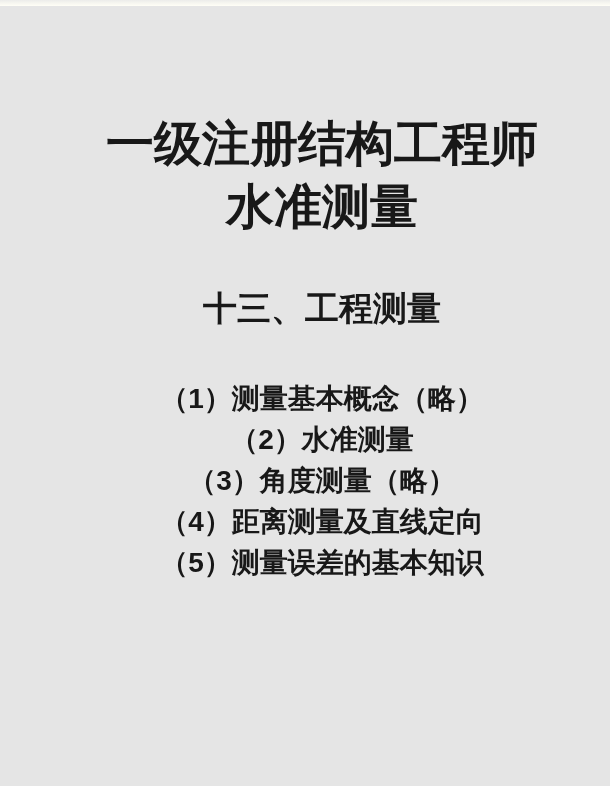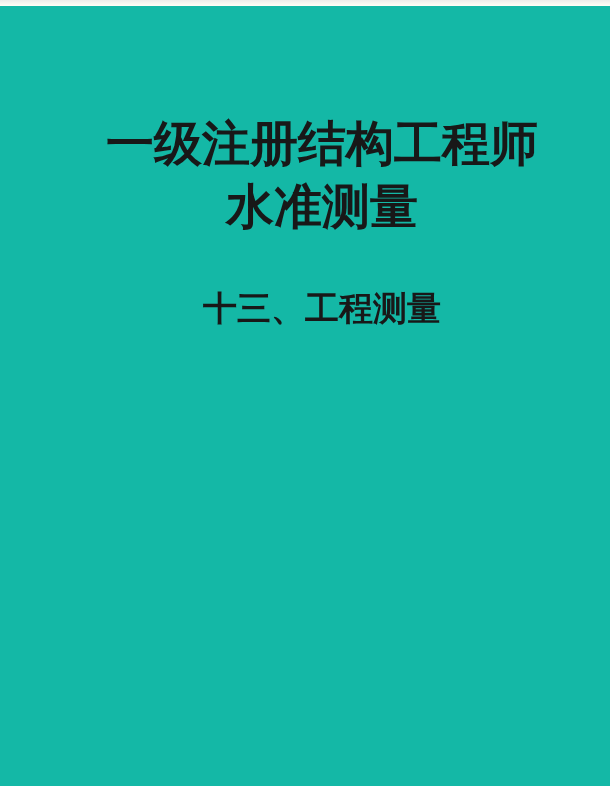--- a/index.html
+++ b/index.html
@@ -5,21 +5,21 @@
   html, body {
     margin: 0;
     padding: 0;
     background: #ffffff;
   }
   .page {
     position: relative;
     width: 610px;
     height: 797px;
     overflow: hidden;
-    background: #14b8a6;
+    background: #e5e5e5;
     color: #181818;
     font-family: "Liberation Sans", sans-serif;
   }
   .top-edge {
     position: absolute;
     top: 0; left: 0; right: 0;
     height: 6px;
     background: linear-gradient(to bottom, #ececea 0px, #f6f6f0 3px, #fffef6 6px);
   }
   .bottom-strip {
@@ -77,15 +77,22 @@
 <div class="page">
   <div class="top-edge"></div>
 
   <h1 class="doc-title">
     <span class="line">一级注册结构工程师</span>
     <span class="line">水准测量</span>
   </h1>
 
   <h2 class="section-heading">十三、工程测量</h2>
 
+  <ol class="outline">
+    <li>（1）测量基本概念（略）</li>
+    <li>（2）水准测量</li>
+    <li>（3）角度测量（略）</li>
+    <li>（4）距离测量及直线定向</li>
+    <li>（5）测量误差的基本知识</li>
+  </ol>
 
   <div class="bottom-strip"></div>
 </div>
 
 </body></html>

